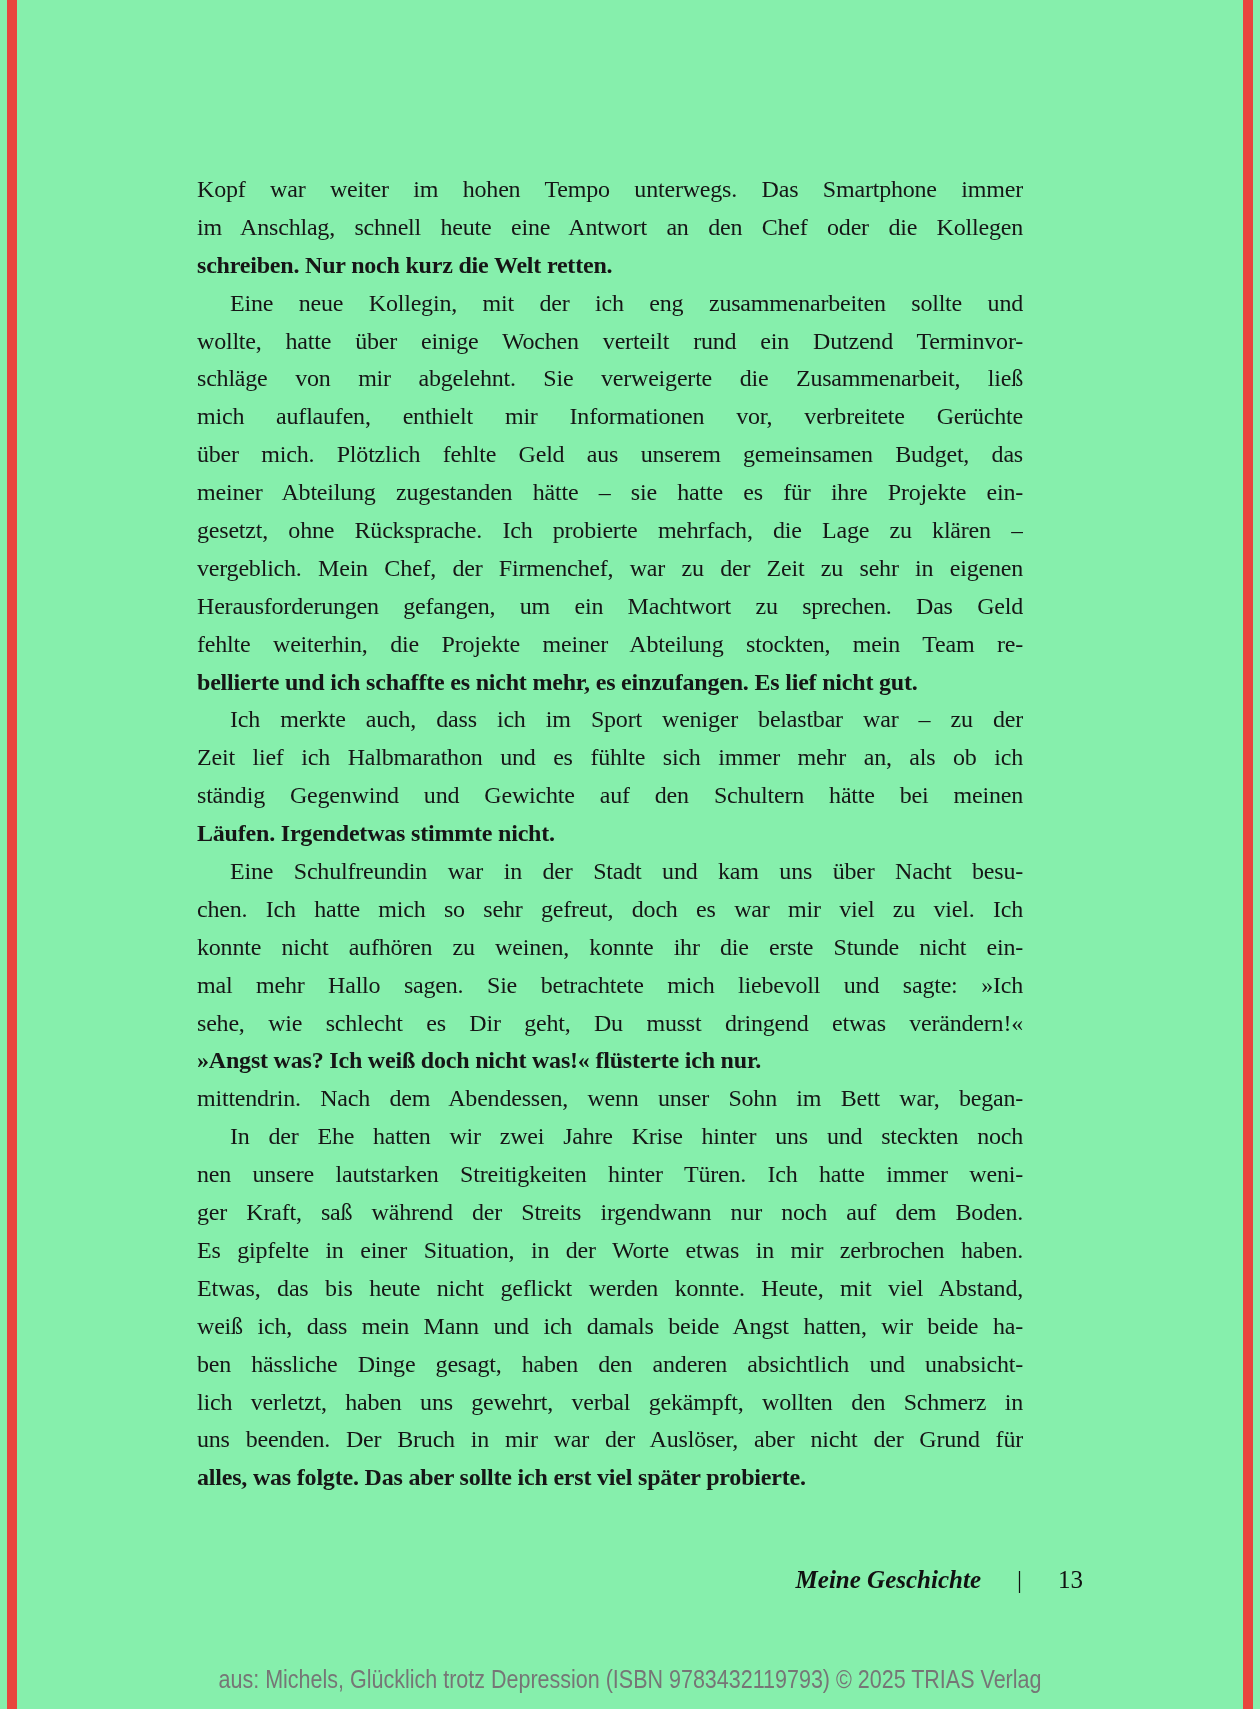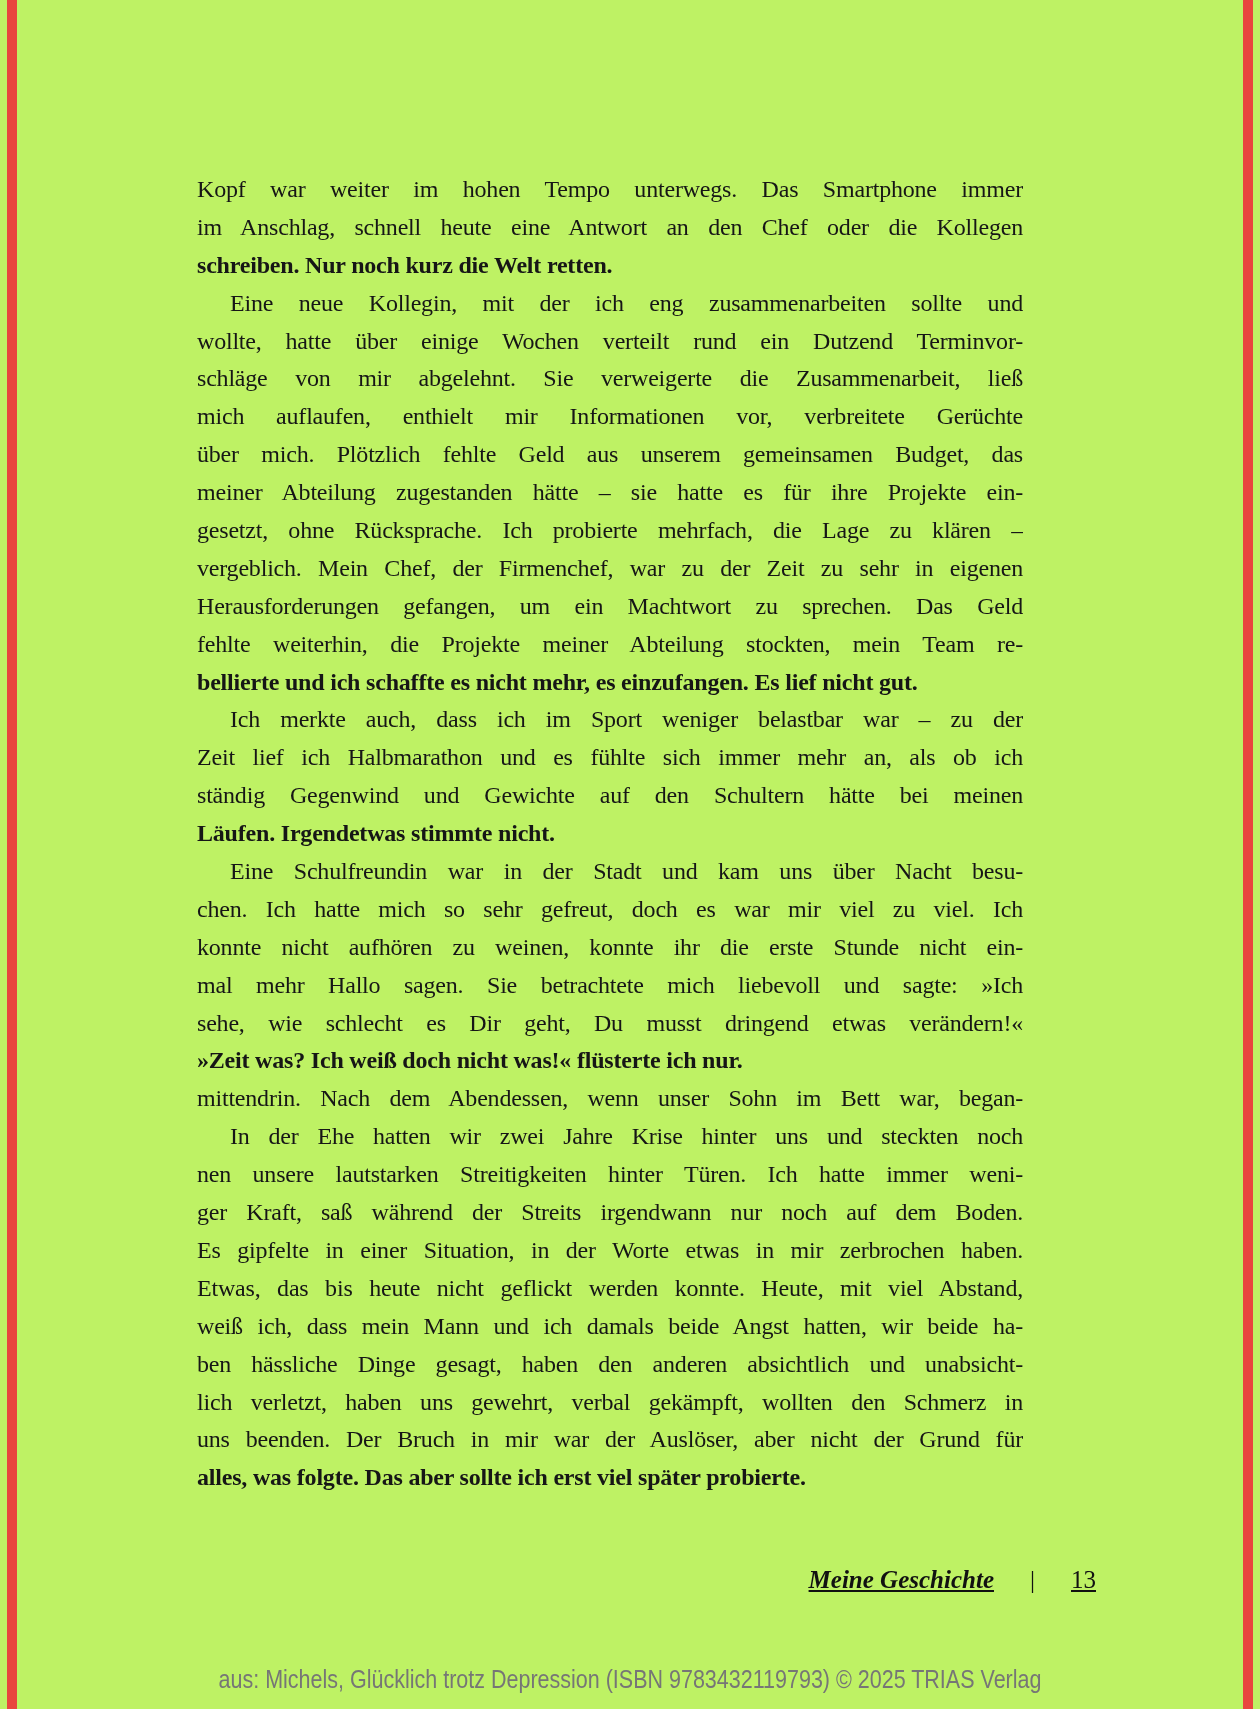--- a/index.html
+++ b/index.html
@@ -1,20 +1,20 @@
 <!DOCTYPE html>
 <html><head>
 <meta charset="utf-8">
 <style>
   html, body { margin: 0; padding: 0; background: #ffffff; }
   .page {
     position: relative;
     width: 1260px;
     height: 1709px;
-    background: #bef264;
+    background: #86efac;
     overflow: hidden;
     font-family: "Liberation Serif", serif;
   }
   .bleed {
     position: absolute;
     top: 0;
     width: 10px;
     height: 1709px;
     background: #e8463e;
   }
@@ -37,27 +37,26 @@
     overflow: hidden;
     text-align: justify;
     text-align-last: justify;
   }
   .line.last   { text-align-last: left; font-weight: bold; }
   .line.indent { padding-left: 33px; }
 
   .footer {
     position: absolute;
     top: 1566px;
-    right: 164px;
+    right: 177px;
     display: flex;
     align-items: baseline;
     gap: 36px;
     font-size: 25px;
     color: #111111;
-    text-decoration: underline;
   }
   .footer .chap { font-style: italic; font-weight: 600; }
   .footer .sep  { font-weight: 400; }
 
   .credit {
     position: absolute;
     top: 1662px;
     left: 0;
     width: 1260px;
     text-align: center;
@@ -93,21 +92,21 @@
       <div class="line last">bellierte und ich schaffte es nicht mehr, es einzufangen. Es lief nicht gut.</div>
       <div class="line indent">Ich merkte auch, dass ich im Sport weniger belastbar war – zu der</div>
       <div class="line">Zeit lief ich Halbmarathon und es fühlte sich immer mehr an, als ob ich</div>
       <div class="line">ständig Gegenwind und Gewichte auf den Schultern hätte bei meinen</div>
       <div class="line last">Läufen. Irgendetwas stimmte nicht.</div>
       <div class="line indent">Eine Schulfreundin war in der Stadt und kam uns über Nacht besu-</div>
       <div class="line">chen. Ich hatte mich so sehr gefreut, doch es war mir viel zu viel. Ich</div>
       <div class="line">konnte nicht aufhören zu weinen, konnte ihr die erste Stunde nicht ein-</div>
       <div class="line">mal mehr Hallo sagen. Sie betrachtete mich liebevoll und sagte: »Ich</div>
       <div class="line">sehe, wie schlecht es Dir geht, Du musst dringend etwas verändern!«</div>
-      <div class="line last">»Zeit was? Ich weiß doch nicht was!« flüsterte ich nur.</div>
+      <div class="line last">»Angst was? Ich weiß doch nicht was!« flüsterte ich nur.</div>
       <div class="line">mittendrin. Nach dem Abendessen, wenn unser Sohn im Bett war, began-</div>
       <div class="line indent">In der Ehe hatten wir zwei Jahre Krise hinter uns und steckten noch</div>
       <div class="line">nen unsere lautstarken Streitigkeiten hinter Türen. Ich hatte immer weni-</div>
       <div class="line">ger Kraft, saß während der Streits irgendwann nur noch auf dem Boden.</div>
       <div class="line">Es gipfelte in einer Situation, in der Worte etwas in mir zerbrochen haben.</div>
       <div class="line">Etwas, das bis heute nicht geflickt werden konnte. Heute, mit viel Abstand,</div>
       <div class="line">weiß ich, dass mein Mann und ich damals beide Angst hatten, wir beide ha-</div>
       <div class="line">ben hässliche Dinge gesagt, haben den anderen absichtlich und unabsicht-</div>
       <div class="line">lich verletzt, haben uns gewehrt, verbal gekämpft, wollten den Schmerz in</div>
       <div class="line">uns beenden. Der Bruch in mir war der Auslöser, aber nicht der Grund für</div>

